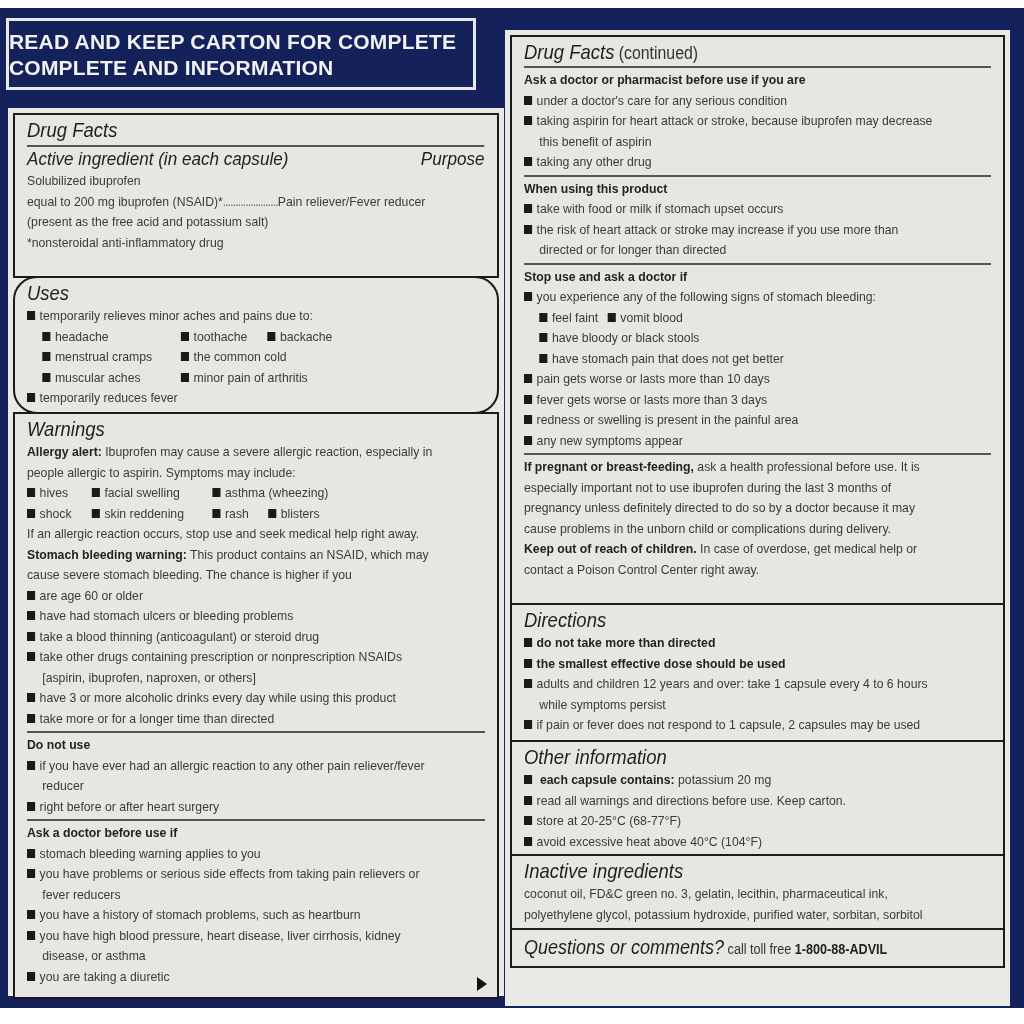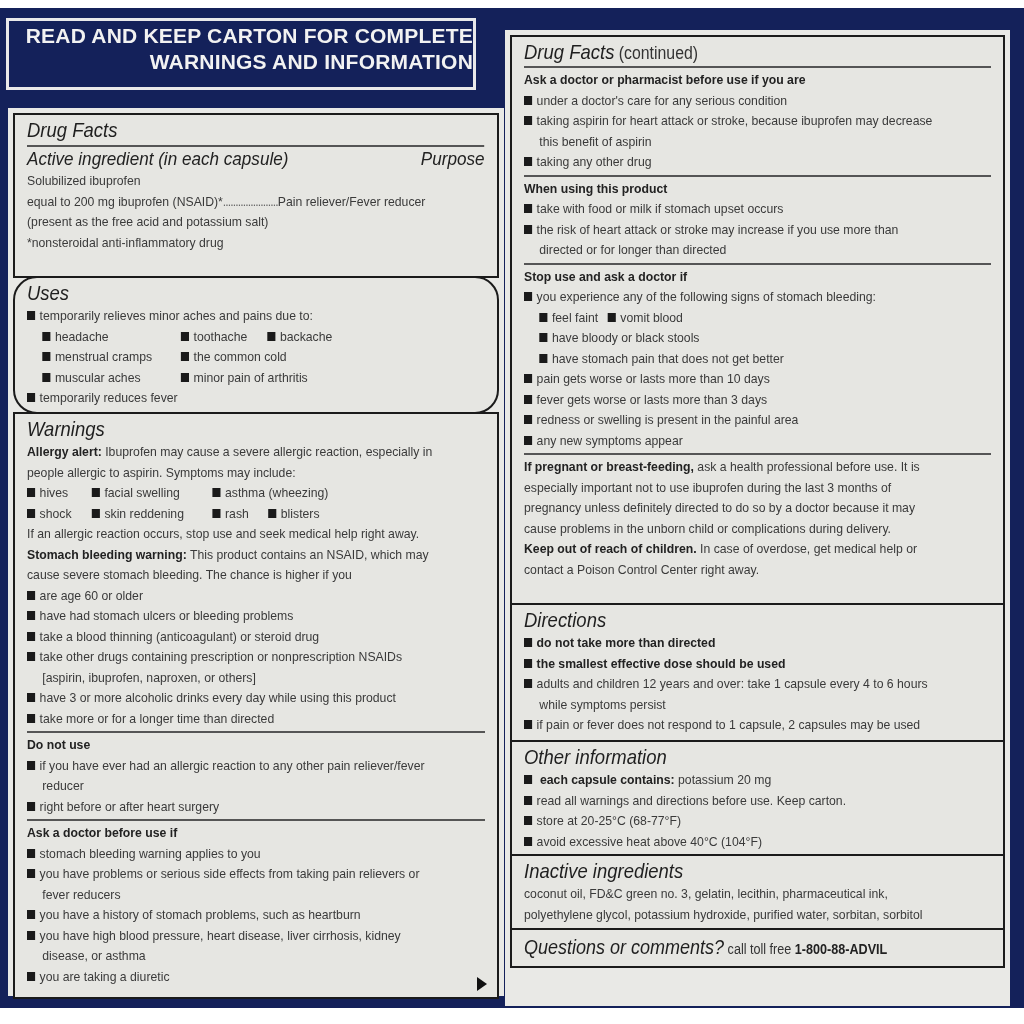--- a/index.html
+++ b/index.html
@@ -15,22 +15,22 @@
   }
   .banner {
     position:absolute; left:6px; top:18px; width:470px; height:72px;
     background:#14215a;
     border:3px solid #e9e9ea;
     box-sizing:border-box;
     color:#f2f2f2;
     font-weight:bold;
     font-size:21px;
     line-height:26px;
-    text-align:right;
-    padding-top:2px;
+    text-align:left;
+    padding-top:8px;
     letter-spacing:0.2px;
   }
   .panel {
     position:absolute;
     background:#e9e9e6;
     box-sizing:border-box;
     padding:5px;
   }
   .panel.left { left:8px; top:108px; width:496px; height:888px; }
   .panel.right { left:505px; top:30px; width:505px; height:976px; }
@@ -79,21 +79,21 @@
   .qline .n { font-style:normal; font-size:14px; color:#333; }
   .qline .p { font-style:normal; font-size:14px; font-weight:bold; color:#222; }
 </style>
 </head>
 <body>
 
 <div class="carton"></div>
 
 <div class="banner">
   <div>READ AND KEEP CARTON FOR COMPLETE</div>
-  <div>WARNINGS AND INFORMATION</div>
+  <div>COMPLETE AND INFORMATION</div>
 </div>
 
 <div class="panel left">
   <div class="box" style="height:165px;">
     <div class="h-title">Drug Facts</div>
     <div class="h-sub">
       <span>Active ingredient (in each capsule)</span>
       <span>Purpose</span>
     </div>
     <div class="t">Solubilized ibuprofen</div>

